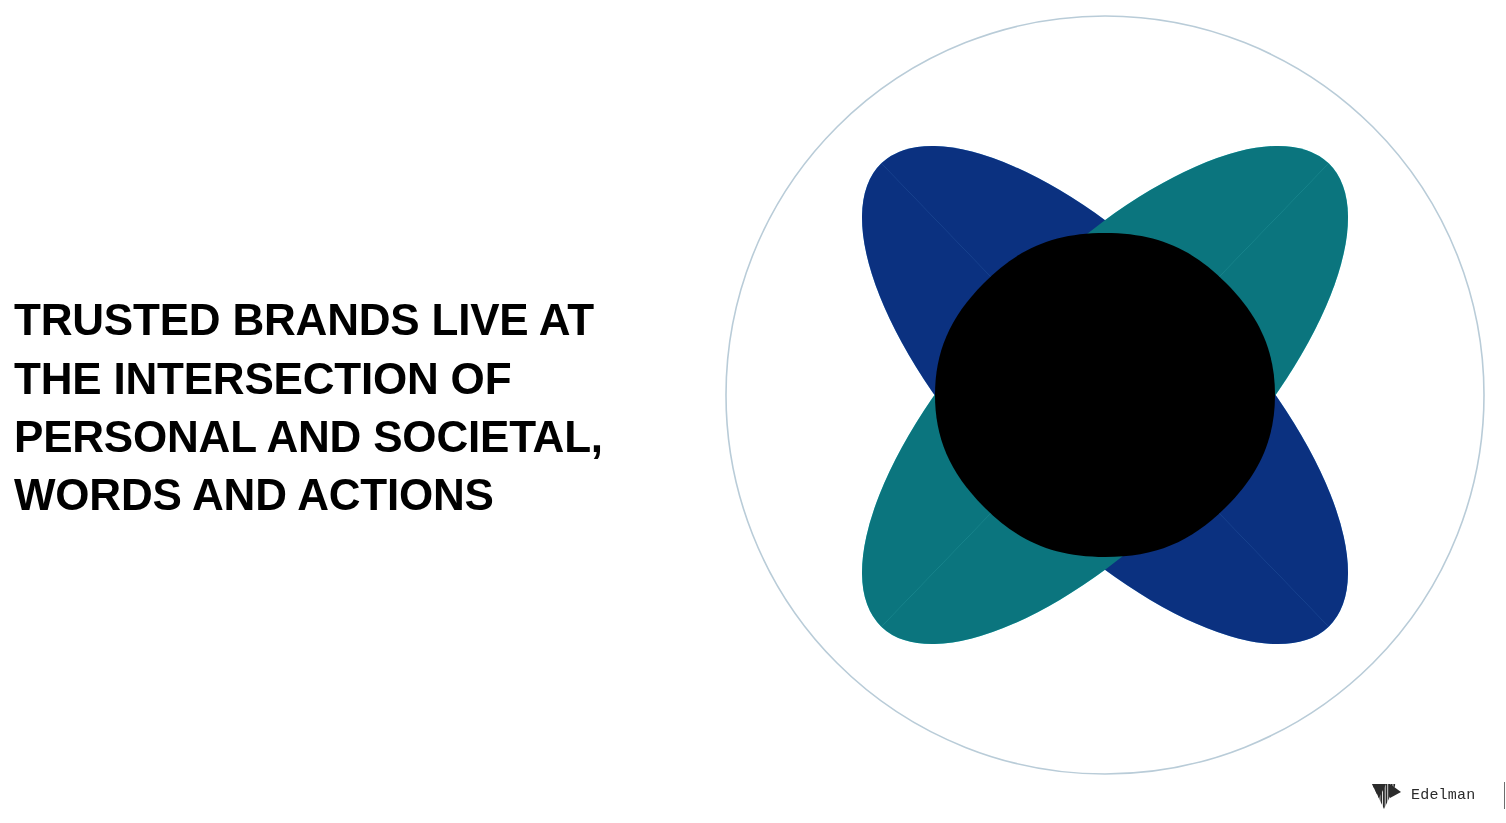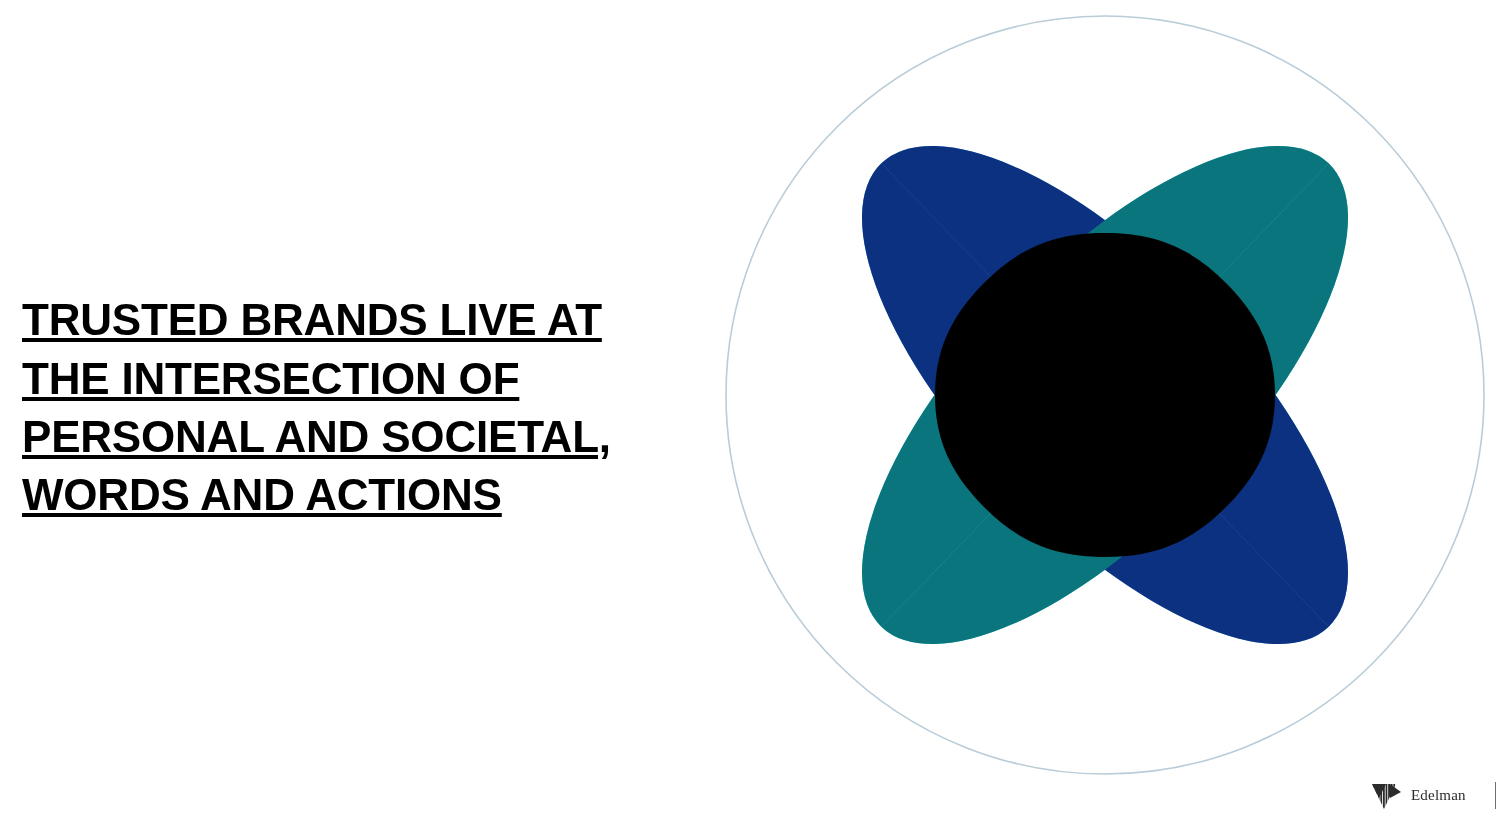--- a/index.html
+++ b/index.html
@@ -15,31 +15,30 @@
     position: relative;
     width: 1506px;
     height: 823px;
     background: #ffffff;
     overflow: hidden;
   }
 
   
   #headline {
     position: absolute;
-    left: 22px;
+    left: 14px;
     top: 262px;
     width: 660px;
     font-family: "Liberation Sans", sans-serif;
     font-weight: bold;
     font-size: 44px;
     line-height: 1.32;
     letter-spacing: -0.2px;
     color: #000000;
     white-space: pre-line;
-    text-decoration: underline;
   }
 
   
   #venn-wrap {
     position: absolute;
     left: 686px;
     top: 0px;
     width: 820px;
     height: 800px;
   }
@@ -80,21 +79,21 @@
   #logo {
     position: absolute;
     left: 1370px;
     top: 778px;
     display: flex;
     align-items: center;
     gap: 7px;
   }
   #logo-mark { display: block; }
   #logo-text {
-    font-family: Liberation Serif, serif;
+    font-family: Liberation Mono, monospace;
     font-size: 15px;
     font-weight: normal;
     color: #2b2b2b;
     letter-spacing: 0.2px;
   }
   #logo-divider {
     width: 1px;
     height: 27px;
     background: #6e6e6e;
     margin-left: 22px;

